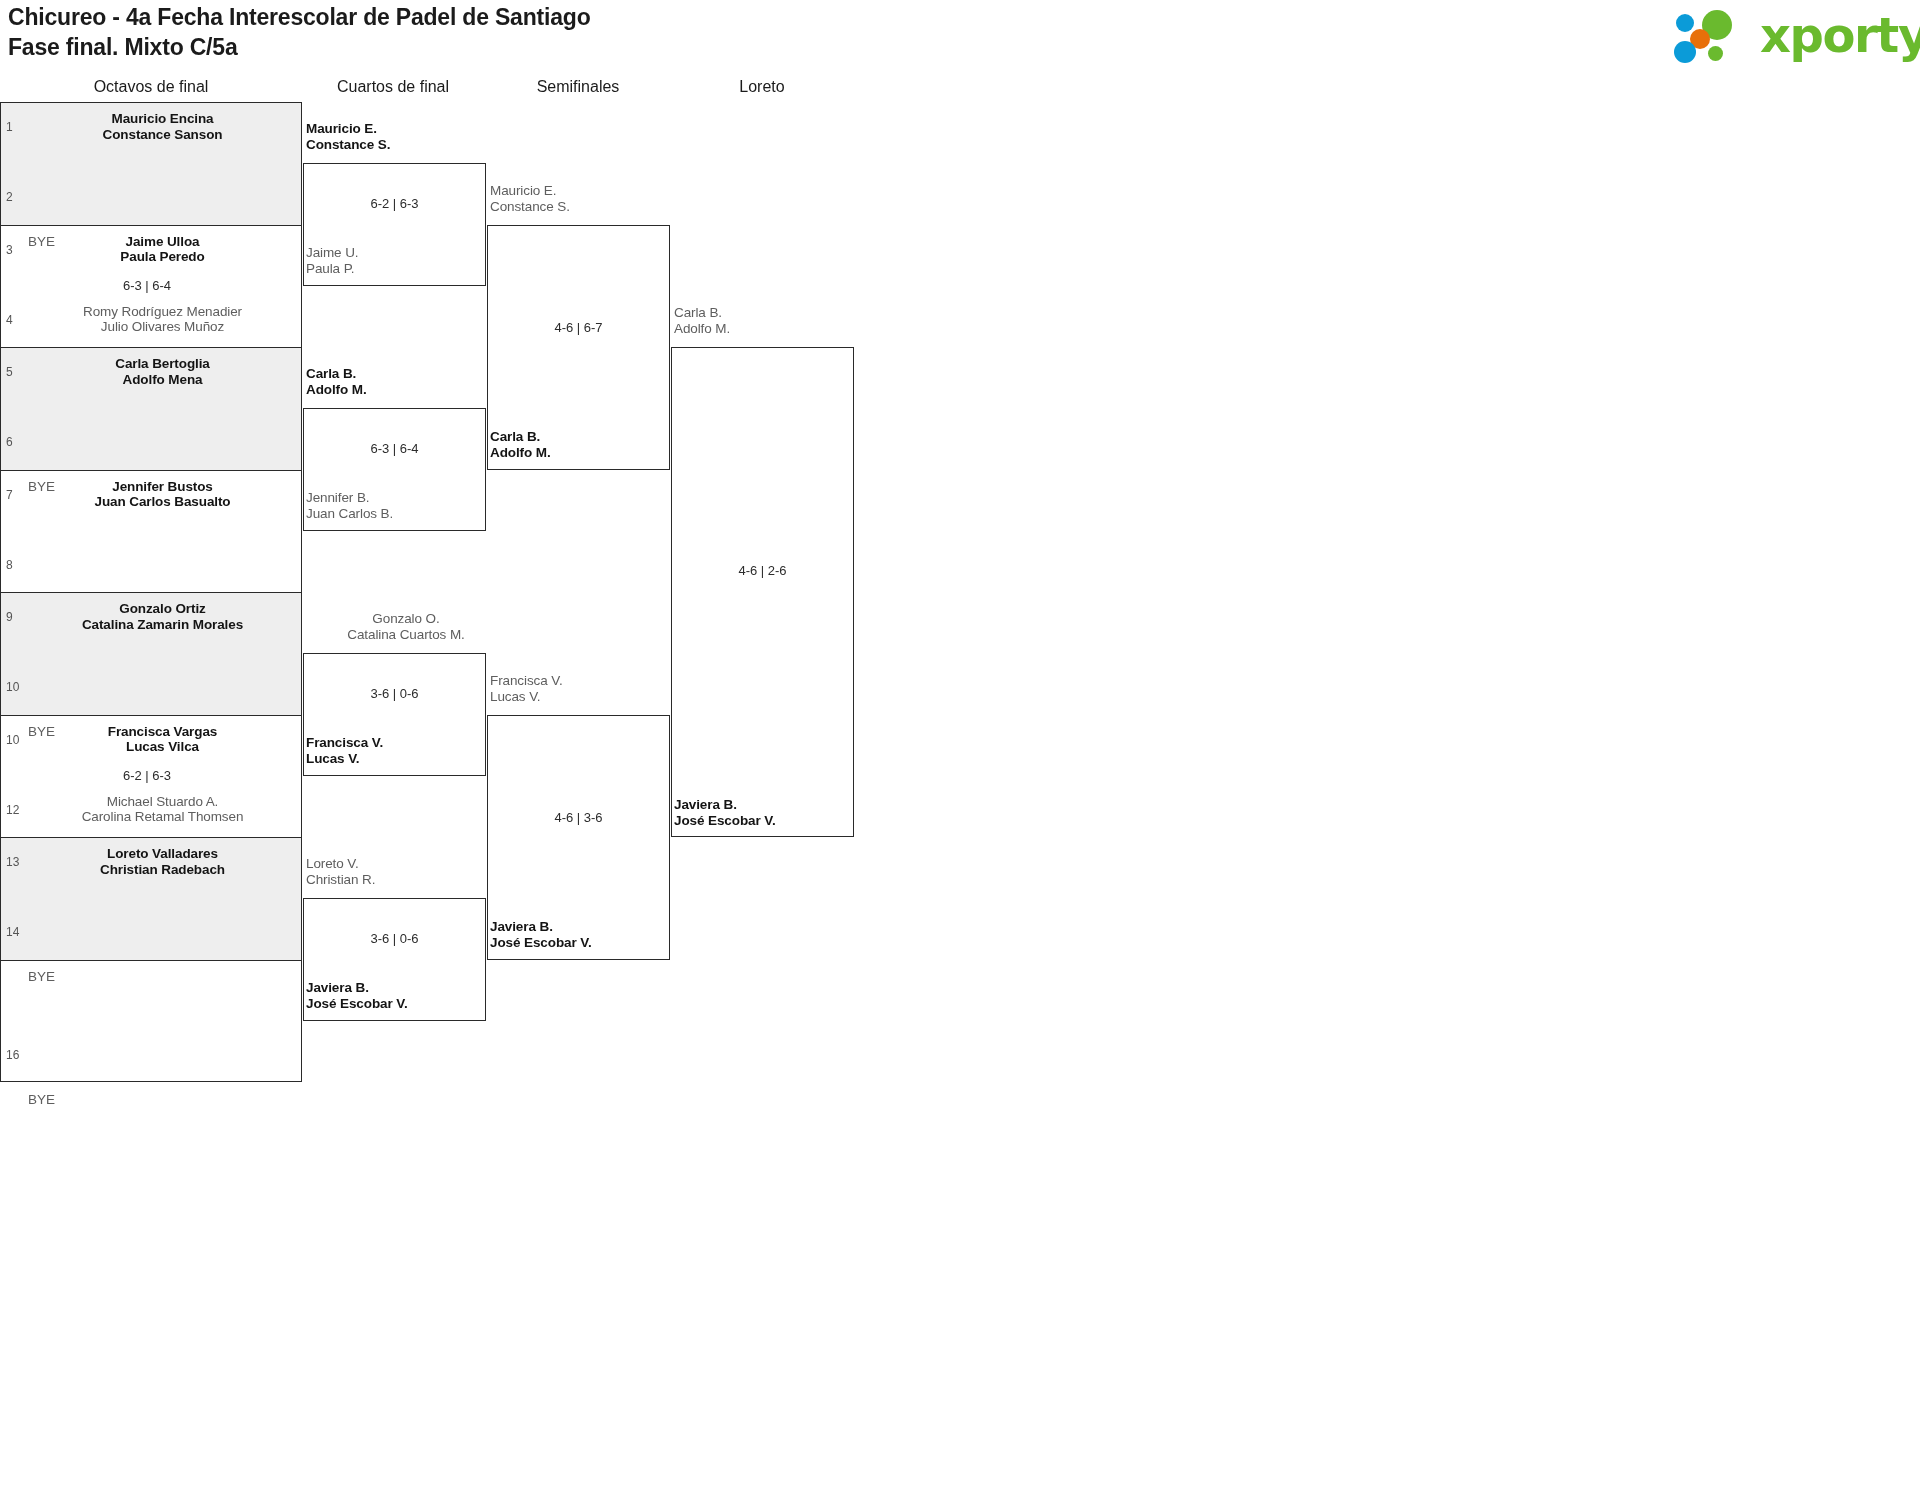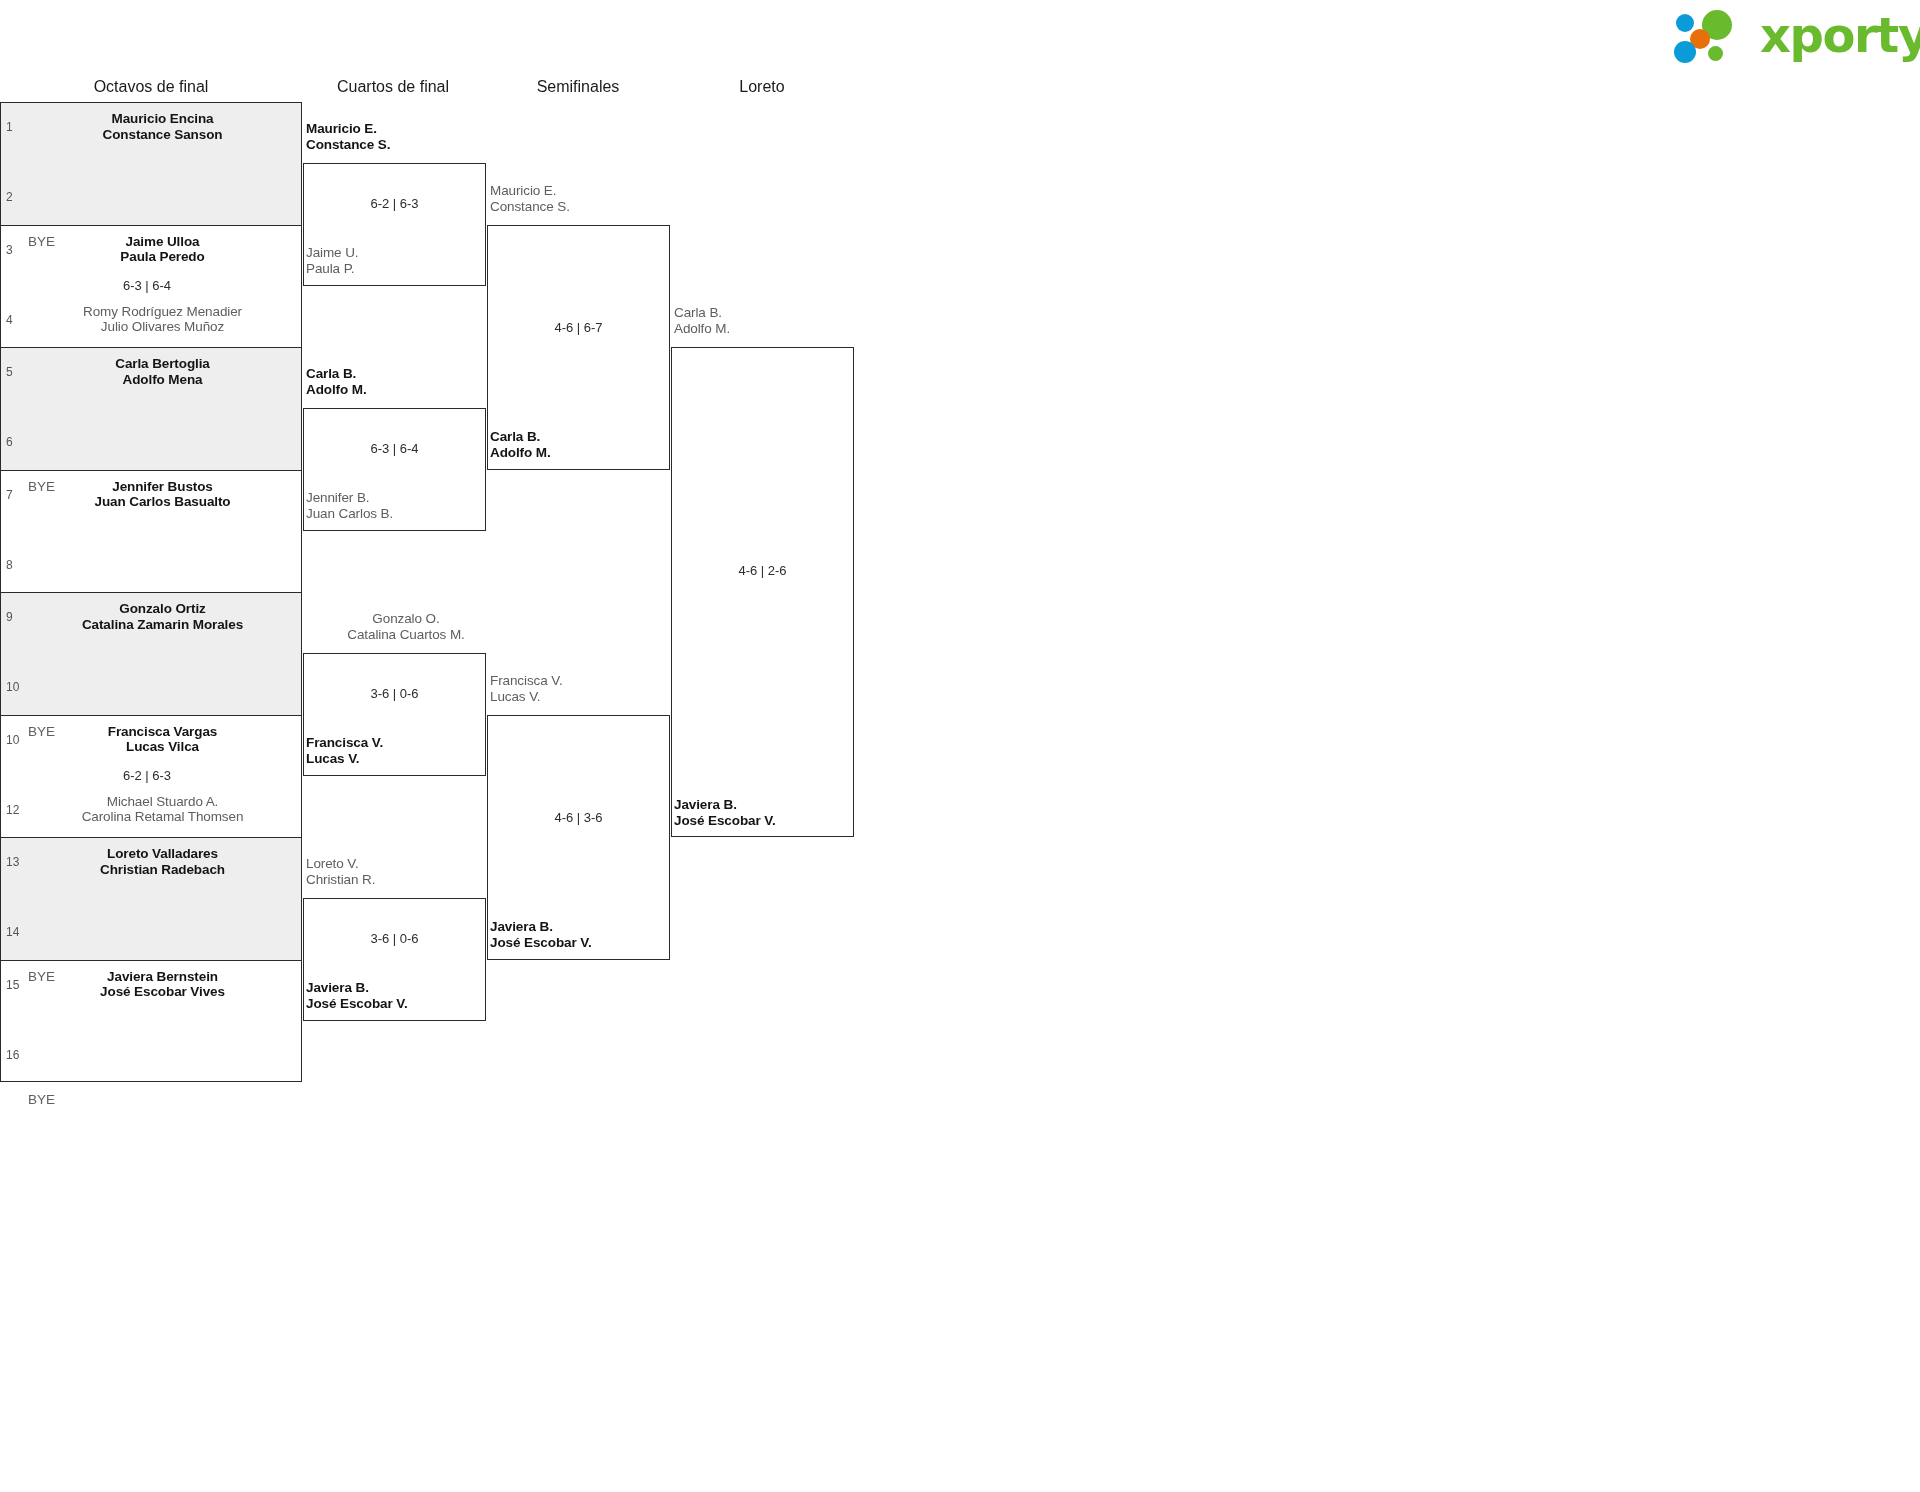--- a/index.html
+++ b/index.html
@@ -84,20 +84,24 @@
   .mscore {
     position: absolute; text-align: center;
     font-size: 13px; color: #2c2c2c; line-height: 15px; white-space: nowrap;
   }
 </style>
 </head>
 <body>
 
 <div id="root">
 
+  <div id="title-block">
+    <div class="title-line">Chicureo - 4a Fecha Interescolar de Padel de Santiago</div>
+    <div class="title-line">Fase final. Mixto C/5a</div>
+  </div>
 
   <div id="logo">
     <div id="logo-dots">
       <span class="dot" style="left:2px;  top:6px;  width:18px; height:18px; background:#0b9bd8;"></span>
       <span class="dot" style="left:28px; top:2px;  width:30px; height:30px; background:#6aba2e;"></span>
       <span class="dot" style="left:16px; top:21px; width:20px; height:20px; background:#e8700a;"></span>
       <span class="dot" style="left:0px;  top:33px; width:22px; height:22px; background:#0b9bd8;"></span>
       <span class="dot" style="left:34px; top:38px; width:15px; height:15px; background:#6aba2e;"></span>
     </div>
     <div id="logo-word">xporty</div>
@@ -202,27 +206,20 @@
             <div class="r1-name winner">Loreto Valladares</div>
             <div class="r1-name winner">Christian Radebach</div>
           </div>
         </div>
         <div class="r1-slot bot">
           <div class="r1-seed">14</div>
           <div class="bye">BYE</div>
         </div>
       </div>
       <div class="r1-block last" style="top: 857.5px;">
-        <div class="r1-slot top">
-          <div class="r1-seed">15</div>
-          <div class="r1-names">
-            <div class="r1-name winner">Javiera Bernstein</div>
-            <div class="r1-name winner">José Escobar Vives</div>
-          </div>
-        </div>
         <div class="r1-slot bot">
           <div class="r1-seed">16</div>
           <div class="bye">BYE</div>
         </div>
       </div>
     </div>
 
   <div id="later-rounds">
       <div class="mbox" style="left: 303px; top: 163px; width: 183px; height: 123px;"></div>
       <div class="entry" style="left: 306px; top: 121px;">

